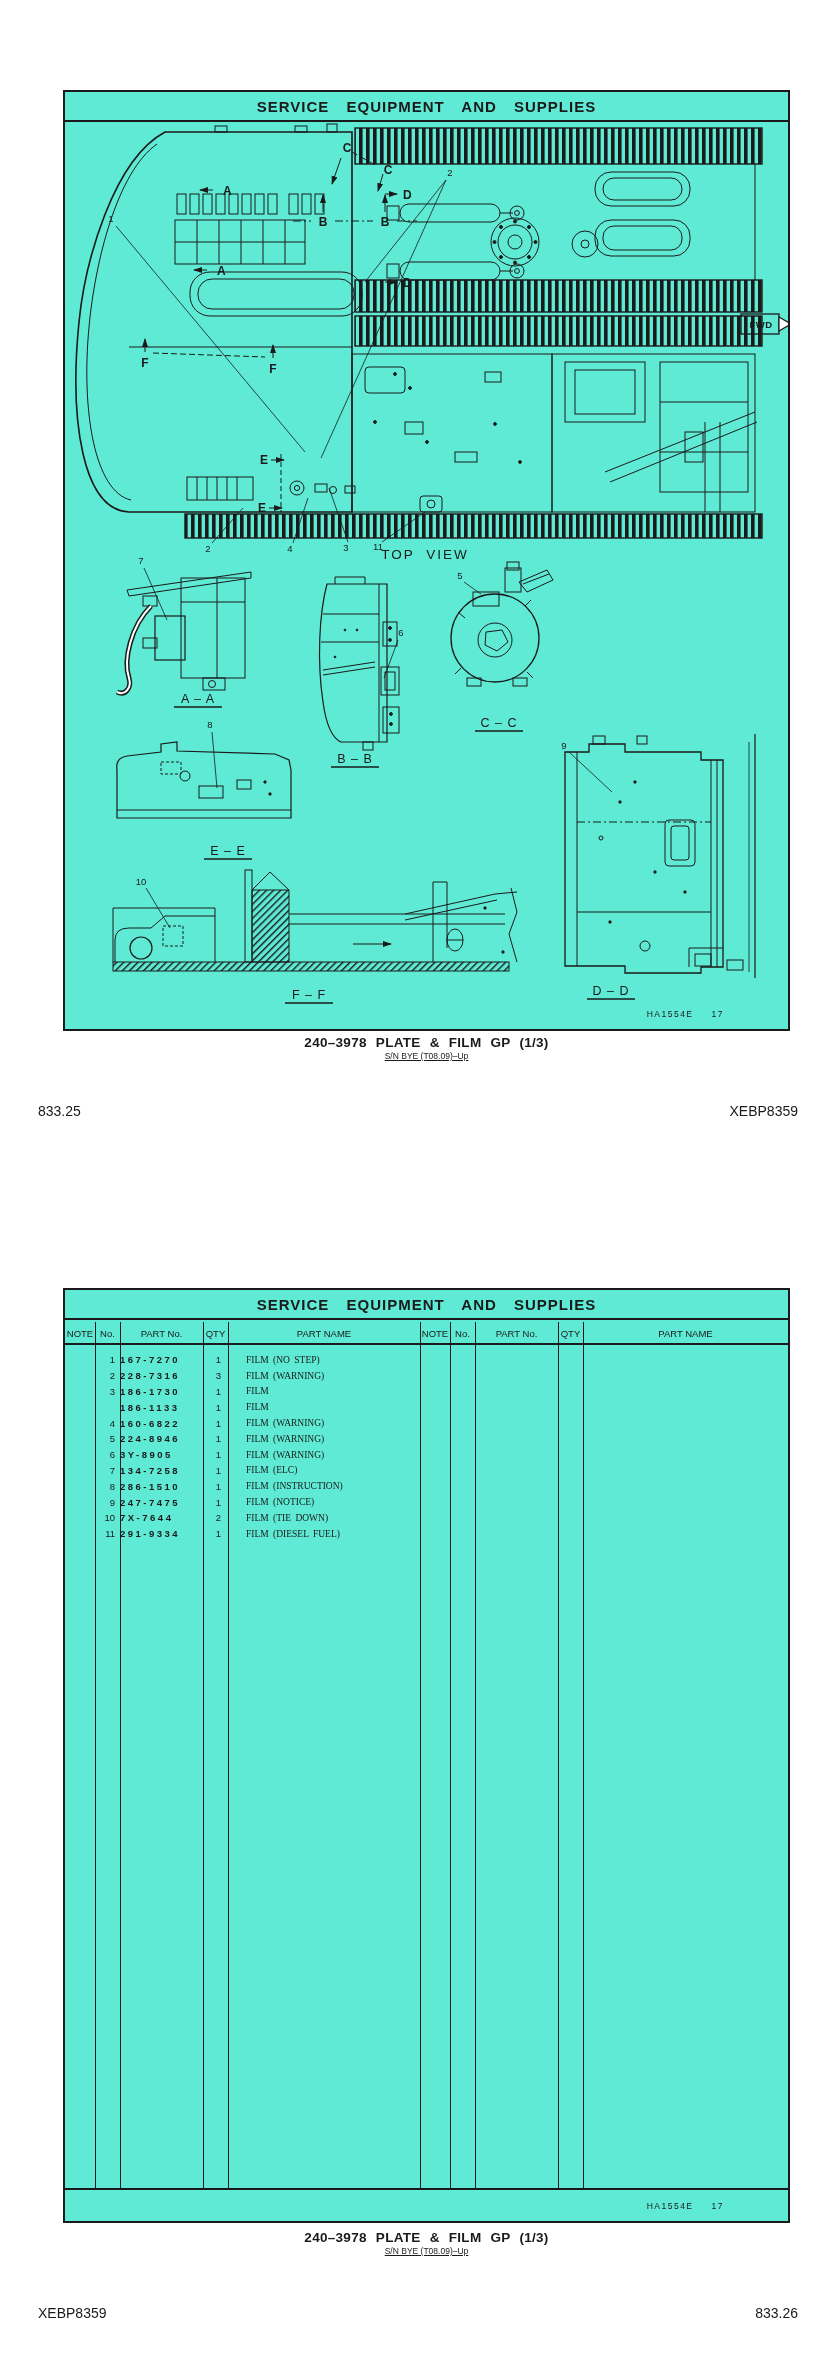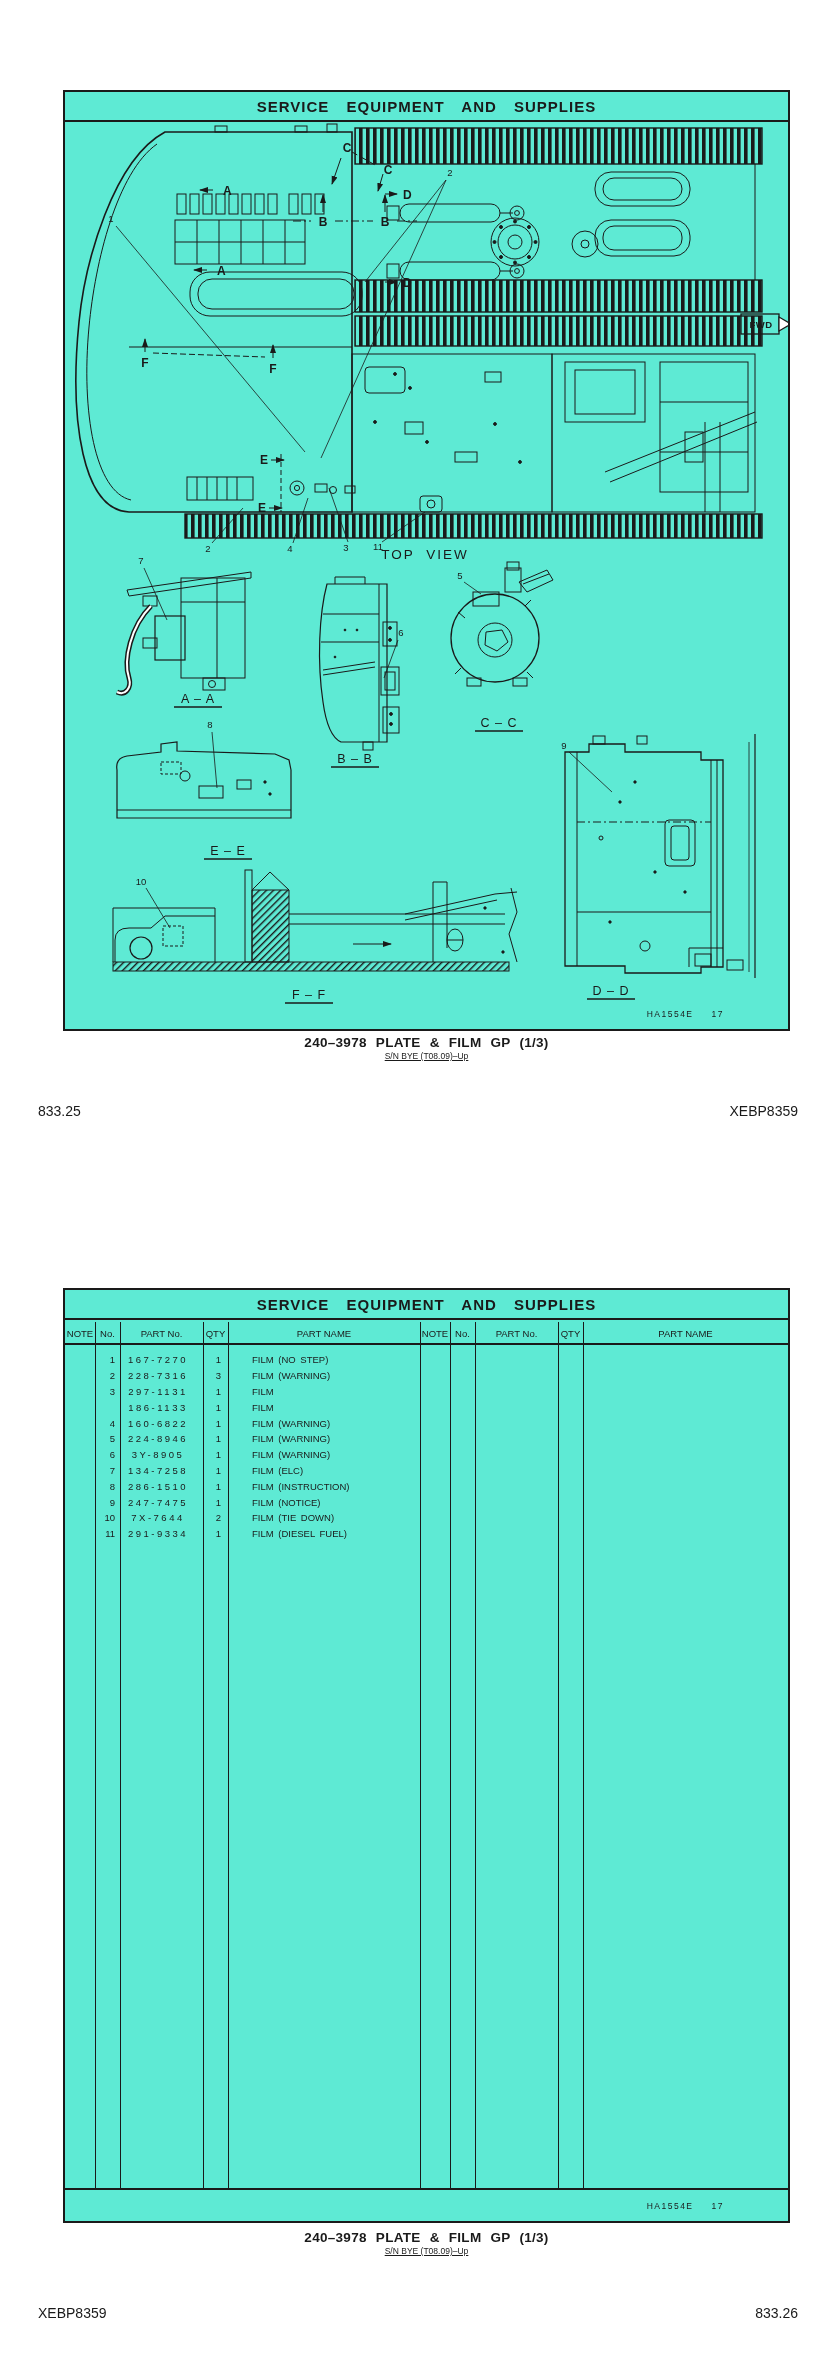--- a/index.html
+++ b/index.html
@@ -22,23 +22,23 @@
   .hc{display:flex;align-items:center;justify-content:center;box-sizing:border-box;}
   .w-note{width:30px}.w-no{width:25px}.w-part{width:83px}.w-qty{width:25px}.w-name{width:192px}
   .w-name2{flex:1}
   .hdr-rule{position:absolute;left:0;top:53px;width:723px;height:2px;background:var(--ink,#1a1a1a);}
   .tbl-bottom{position:absolute;left:0;top:898px;width:723px;height:2px;background:var(--ink,#1a1a1a);}
   .vline{position:absolute;top:32px;height:868px;width:1px;background:var(--ink,#1a1a1a);}
   .rows{position:absolute;left:0;top:62px;width:723px;}
   .t-row{display:flex;height:15.8px;align-items:center;font-size:9.5px;}
   .c-note{width:30px;box-sizing:border-box;}
   .c-no{width:25px;text-align:right;padding-right:5px;box-sizing:border-box;}
-  .c-part{width:83px;text-align:center;padding-right:7px;letter-spacing:2.5px;box-sizing:border-box;}
+  .c-part{width:83px;text-align:left;padding-right:7px;letter-spacing:2.5px;box-sizing:border-box;font-weight:bold;}
   .c-qty{width:25px;text-align:right;padding-right:7px;box-sizing:border-box;}
-  .c-name{flex:1;padding-left:24px;word-spacing:2px;box-sizing:border-box;}
+  .c-name{flex:1;padding-left:18px;word-spacing:2px;box-sizing:border-box;font-family:Liberation Serif, serif;}
   
   svg text{font-family:"Liberation Sans","DejaVu Sans",sans-serif;fill:var(--ink,#1a1a1a);}
   .callout{font-size:9.5px;}
   .secletter{font-size:12px;font-weight:bold;}
   .caption{font-size:12.5px;letter-spacing:1px;}
   .viewcap{font-size:13.5px;letter-spacing:2px;word-spacing:6px;}
   .fwdtxt{font-size:9.5px;font-weight:bold;letter-spacing:.5px;}
 </style>
 </head>
 <body>
@@ -436,21 +436,21 @@
         <div class="t-row">
     <span class="c-note"></span>
     <span class="c-no">2</span>
     <span class="c-part">228-7316</span>
     <span class="c-qty">3</span>
     <span class="c-name">FILM (WARNING)</span>
   </div>
         <div class="t-row">
     <span class="c-note"></span>
     <span class="c-no">3</span>
-    <span class="c-part">297-1131</span>
+    <span class="c-part">186-1730</span>
     <span class="c-qty">1</span>
     <span class="c-name">FILM</span>
   </div>
         <div class="t-row">
     <span class="c-note"></span>
     <span class="c-no"></span>
     <span class="c-part">186-1133</span>
     <span class="c-qty">1</span>
     <span class="c-name">FILM</span>
   </div>

